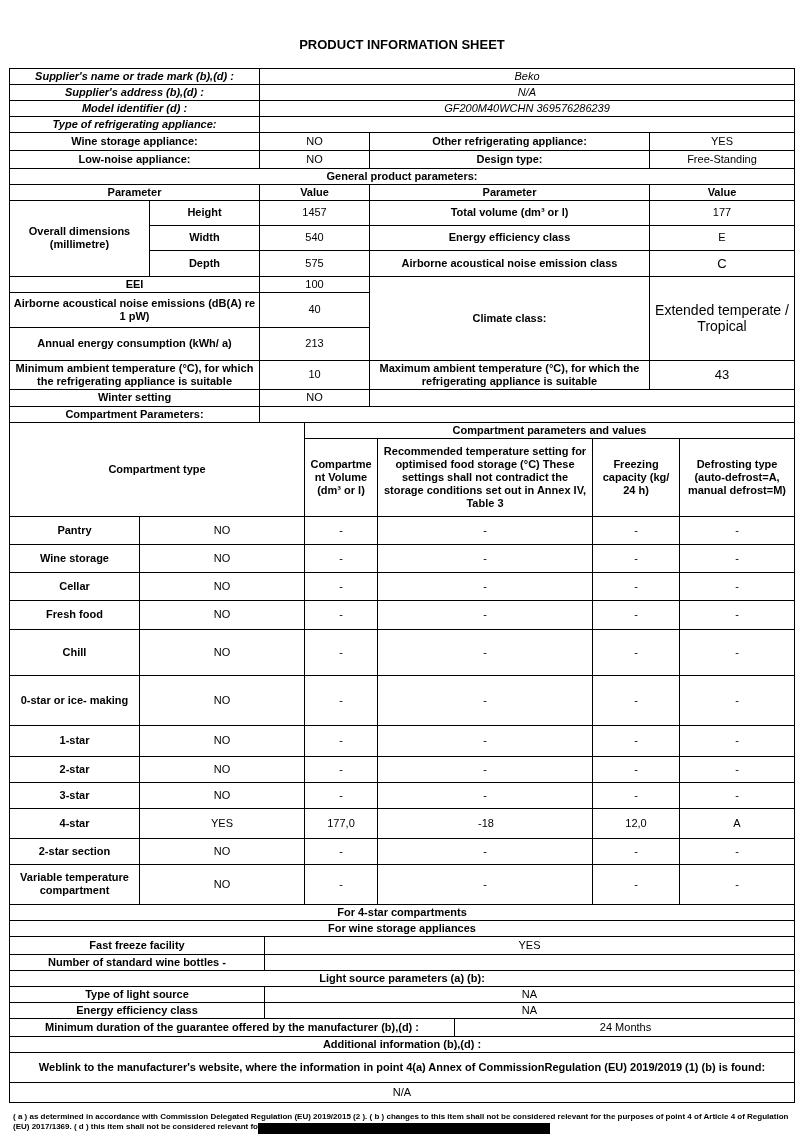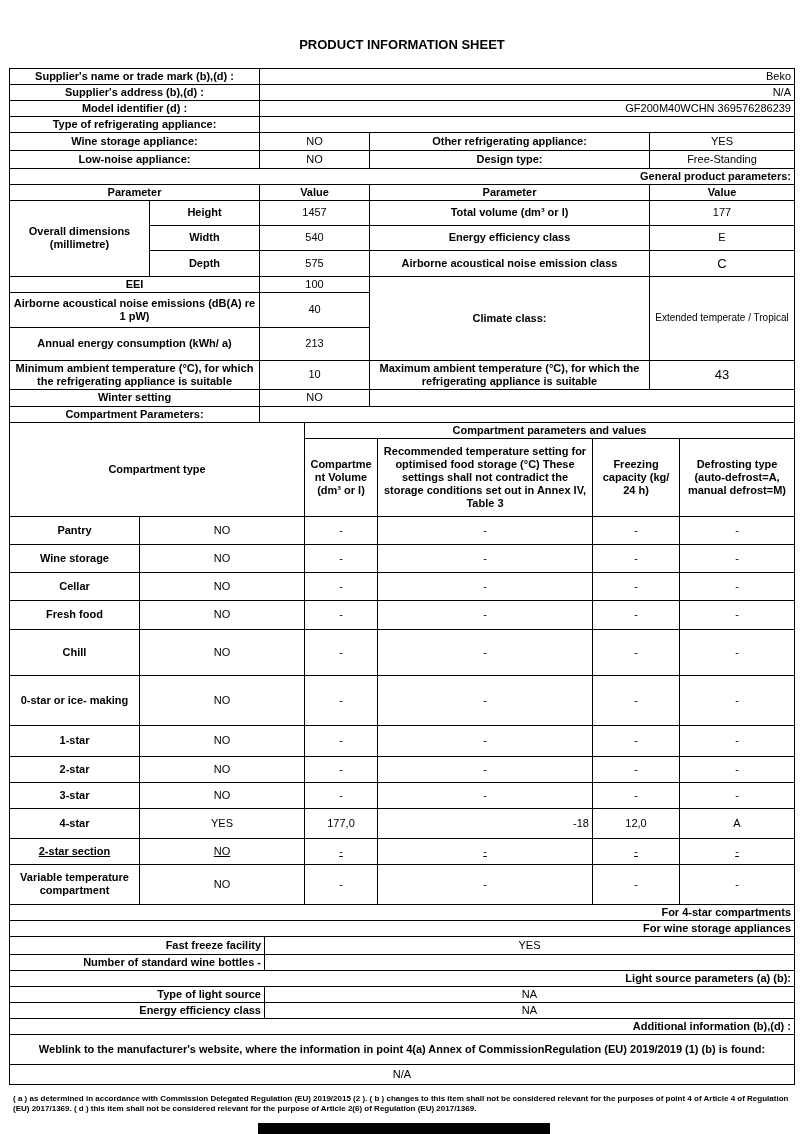--- a/index.html
+++ b/index.html
@@ -7,45 +7,45 @@
   body {
     width:802px; height:1134px; position:relative;
     font-family:"Liberation Sans", sans-serif;
     font-size:11px; color:#000;
     overflow:hidden;
   }
   .sheet { position:absolute; left:9px; top:16px; width:786px; }
   .title { text-align:center; font-weight:bold; font-size:13px; margin-top:21px; }
   table { border-collapse:collapse; width:100%; table-layout:fixed; }
   .tbl { margin-top:-1px; }
-  .tbl-first { margin-top:16px; }
+  .tbl-first { margin-top:16px;font-style:italic; }
   td {
     border:1px solid #000;
     padding:1px 3px;
     vertical-align:middle;
     line-height:1.18;
     overflow:hidden;
     word-wrap:break-word;
   }
   .b { font-weight:bold; }
   .c { text-align:center; }
-  .l { text-align:right; }
+  .l { text-align:center; }
   .lg { font-size:13px; }
-  .xl { font-size:10px; }
+  .xl { font-size:14px; }
   .padl { padding-left:5px; }
   
   #comp-table tbody tr { height:28px; }
   #comp-table tbody tr:nth-child(4)  { height:29px; }
   #comp-table tbody tr:nth-child(5)  { height:46px;margin-top:34px; }
   #comp-table tbody tr:nth-child(6)  { height:50px; }
   #comp-table tbody tr:nth-child(7)  { height:31px; }
   #comp-table tbody tr:nth-child(8)  { height:26px; }
   #comp-table tbody tr:nth-child(9)  { height:26px; }
   #comp-table tbody tr:nth-child(10) { height:30px; }
-  #comp-table tbody tr:nth-child(11) { height:26px;text-decoration:underline; }
+  #comp-table tbody tr:nth-child(11) { height:26px; }
   #comp-table tbody tr:nth-child(12) { height:40px; }
   .footnote {
     margin:9px auto 0; width:778px;
     font-size:8px; font-weight:bold; text-align:left; line-height:1.25;
   }
   .black-bar {
     position:absolute; left:258px; bottom:0; width:292px; height:11px;
     background:#000;
   }
 </style>
@@ -333,20 +333,24 @@
       <td class="b l" colspan="3">Light source parameters (a) (b):</td>
     </tr>
     <tr style="height:16px">
       <td class="b l">Type of light source</td>
       <td class="c" colspan="2">NA</td>
     </tr>
     <tr style="height:16px">
       <td class="b l">Energy efficiency class</td>
       <td class="c" colspan="2">NA</td>
     </tr>
+    <tr style="height:18px">
+      <td class="b l" colspan="2">Minimum duration of the guarantee offered by the manufacturer (b),(d) :</td>
+      <td class="l padl">24 Months</td>
+    </tr>
     <tr style="height:14px">
       <td class="b l" colspan="3">Additional information (b),(d) :</td>
     </tr>
     <tr style="height:30px">
       <td class="b c" colspan="3">Weblink to the manufacturer's website, where the information in point 4(a) Annex of CommissionRegulation (EU) 2019/2019 (1) (b) is found:</td>
     </tr>
     <tr style="height:20px">
       <td class="c" colspan="3">N/A</td>
     </tr>
   </tbody>

